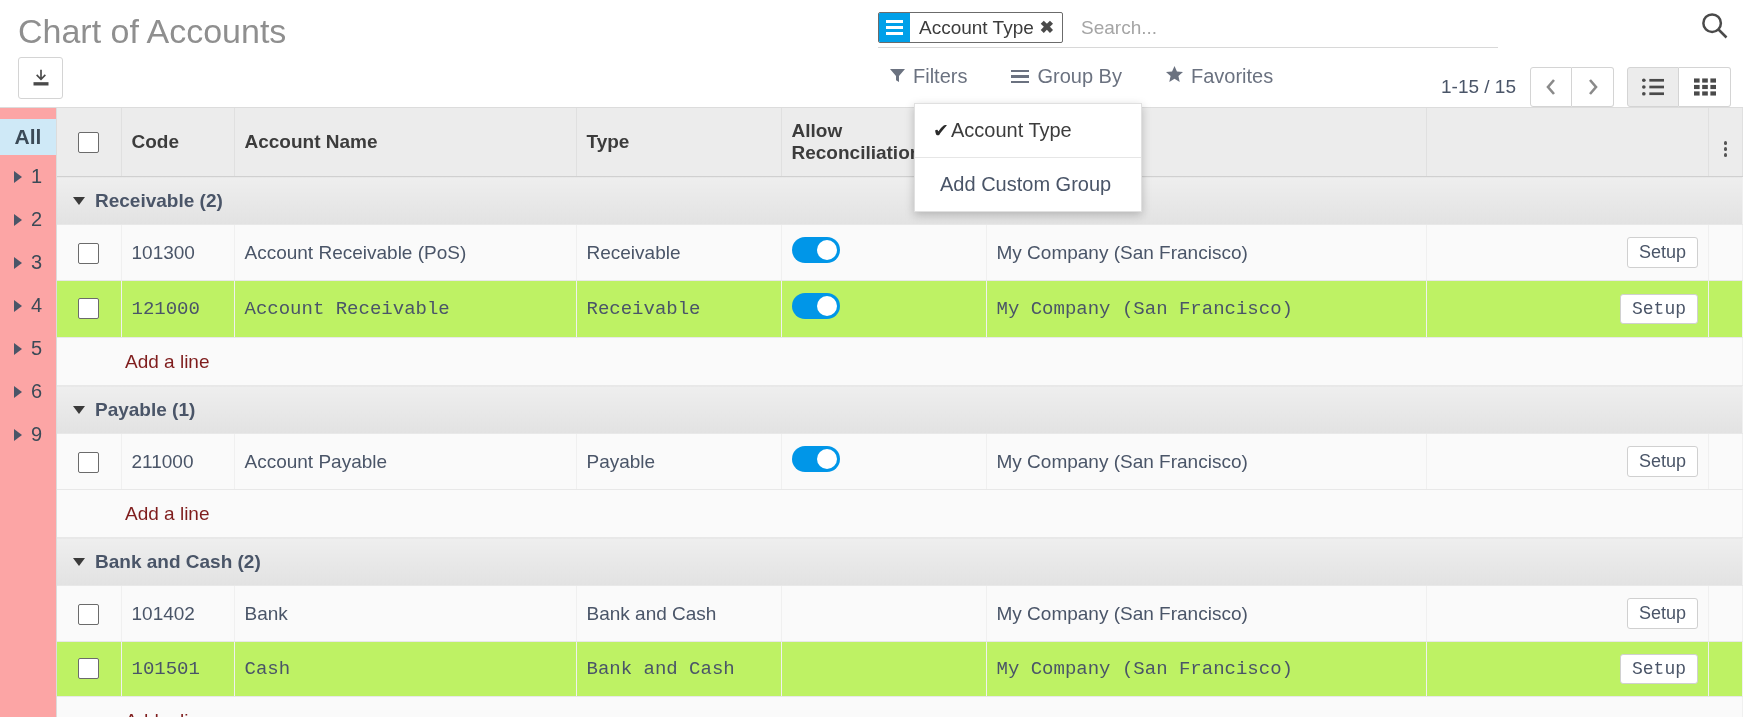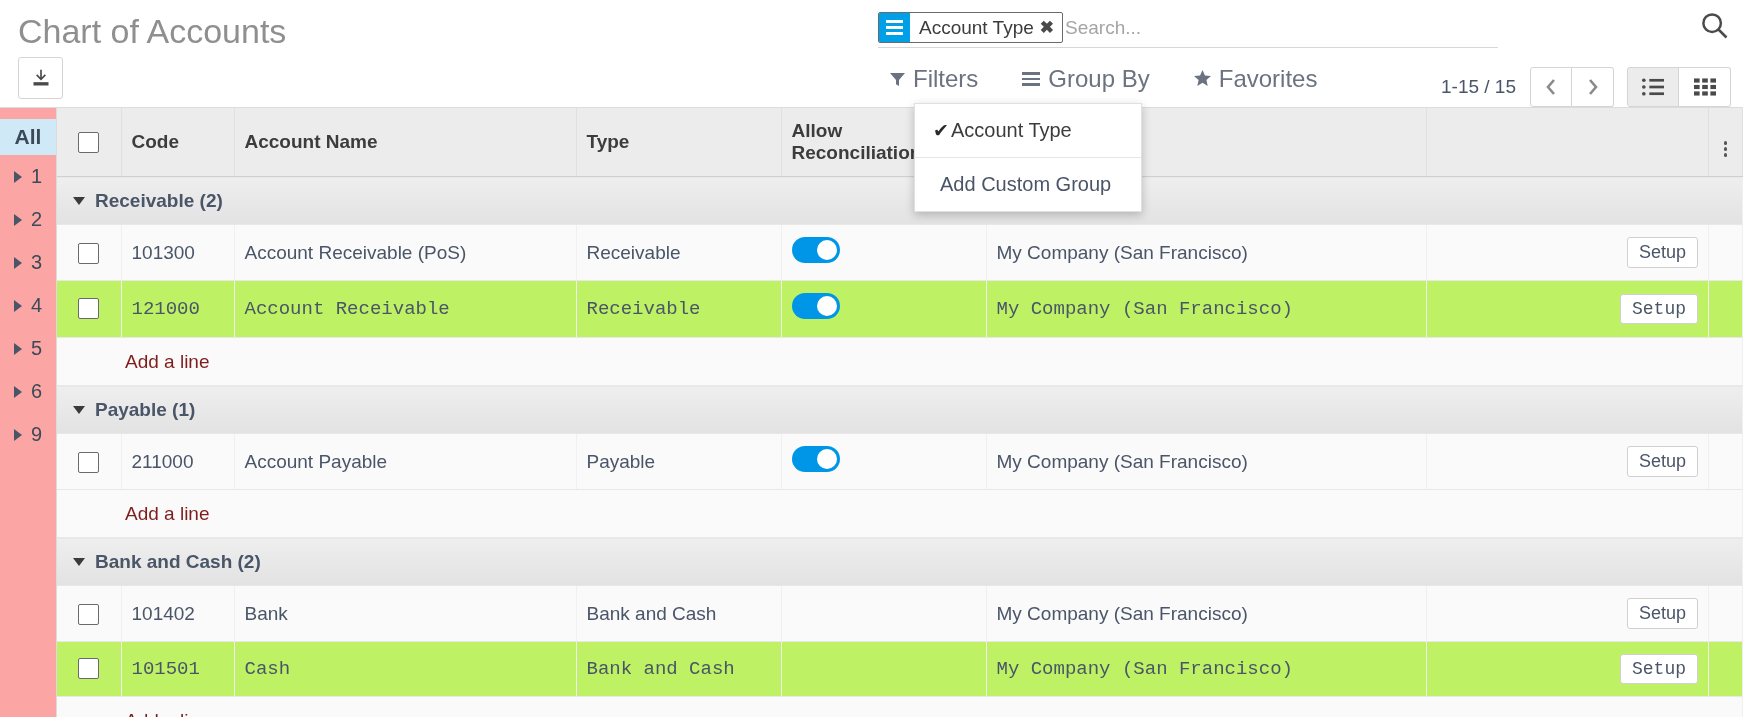--- a/index.html
+++ b/index.html
@@ -79,20 +79,21 @@
     color: #4a4a4a;
     font-weight: bold;
     cursor: pointer;
   }
   .search-input {
     flex: 1;
     border: 0;
     outline: none;
     font-size: 19px;
     color: #3c3c3c;
+    margin-left: 16px;
     background: transparent;
     font-family: "Liberation Sans", sans-serif;
   }
   .search-input::placeholder { color: #a5a5a5; }
   .search-magnifier {
     position: absolute;
     right: 14px;
     top: 10px;
     width: 30px; height: 30px;
     cursor: pointer;
@@ -112,21 +113,21 @@
     background: #fff;
     display: flex; align-items: center; justify-content: center;
     cursor: pointer;
   }
   .dropdown-toggles {
     position: absolute;
     left: 890px; top: 8px;
     display: flex;
     align-items: center;
     gap: 44px;
-    font-size: 24px;
+    font-size: 20px;
     color: #6b7280;
   }
   .dd-toggle {
     display: flex;
     align-items: center;
     gap: 8px;
     cursor: pointer;
     white-space: nowrap;
   }
   .dd-toggle svg { flex: none; }

